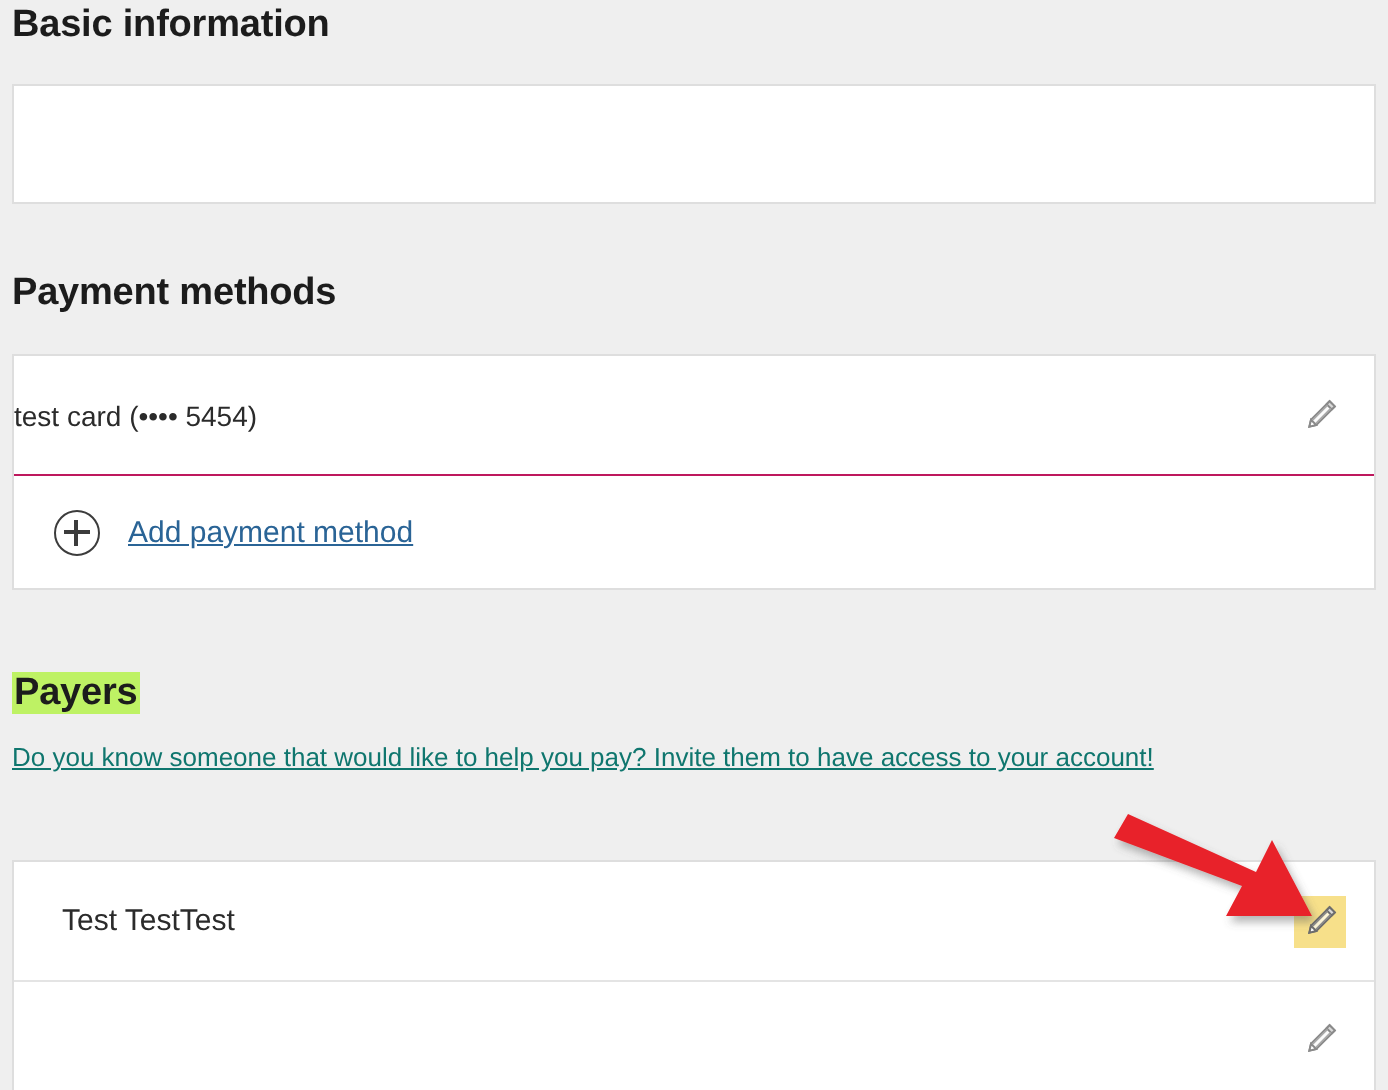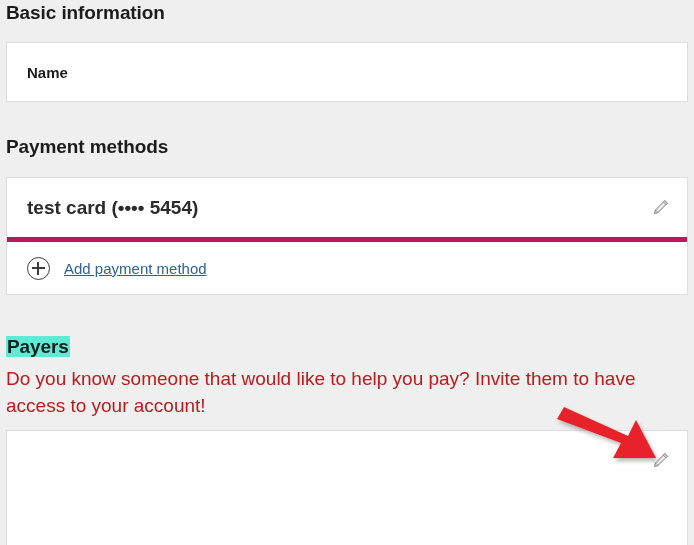--- a/index.html
+++ b/index.html
@@ -39,21 +39,21 @@
     top: 136px;
     left: 0;
     text-align: center;
   }
   .heading-payers {
     position: absolute;
     top: 336px;
     left: 0;
   }
   .hl {
-    background: #5eead4;
+    background: #bef264;
     padding: 0 1px;
   }
   .panel {
     position: absolute;
     left: 6px;
     width: 682px;
     background: #ffffff;
     border: 1px solid #dedede;
     box-sizing: border-box;
   }
@@ -85,25 +85,23 @@
     color: #1c1c1c;
     padding-left: 20px;
     width: 210px;
     box-sizing: border-box;
   }
   .row-value {
     font-size: 15px;
     color: #7b7b7b;
   }
   .card-name {
-    font-size: 19px;
+    font-size: 14px;
     color: #2b2b2b;
-    padding-left: 20px;
     flex: 0 0 auto;
-    font-weight: bold;
   }
   .card-logo {
     position: absolute;
     left: 245px;
     top: 50%;
     transform: translateY(-50%);
     width: 52px;
     height: 32px;
   }
   .mc-circle {
@@ -155,21 +153,21 @@
     justify-content: center;
   }
   .pencil.highlighted {
     background: #f7e08a;
   }
   .add-row {
     position: relative;
     height: 58px;
     display: flex;
     align-items: center;
-    border-top: 5px solid #be185d;
+    border-top: 1px solid #be185d;
     padding-left: 20px;
     box-sizing: border-box;
   }
   .plus-icon {
     width: 21px;
     height: 21px;
     border: 1.5px solid #3c3c3c;
     border-radius: 50%;
     position: relative;
     flex: 0 0 auto;
@@ -197,23 +195,24 @@
     font-size: 15px;
     color: #2a6496;
     text-decoration: underline;
     cursor: pointer;
   }
   .payers-desc {
     position: absolute;
     top: 365px;
     left: 6px;
     width: 670px;
-    font-size: 19px;
+    font-size: 13px;
     line-height: 27px;
-    color: #b91c1c;
+    color: #0f766e;
+    text-decoration: underline;
   }
   .payer-name {
     font-size: 15px;
     color: #2b2b2b;
     padding-left: 24px;
   }
   .arrow-layer {
     position: absolute;
     left: 0;
     top: 0;
@@ -224,21 +223,20 @@
 </style>
 </head>
 <body>
 
 <div class="page">
 
   <h2 class="section-heading heading-basic">Basic information</h2>
 
   <div class="panel panel-basic">
     <div class="row">
-      <div class="row-label">Name</div>
     </div>
   </div>
 
   <h2 class="section-heading heading-payment">Payment methods</h2>
 
   <div class="panel panel-payment">
     <div class="row">
       <div class="card-name">test card (•••• 5454)</div>
 
 
@@ -259,20 +257,32 @@
       <span class="plus-icon"></span>
       <span class="add-link">Add payment method</span>
     </div>
   </div>
 
   <h2 class="section-heading heading-payers"><span class="hl">Payers</span></h2>
 
   <div class="payers-desc">Do you know someone that would like to help you pay? Invite them to have access to your account!</div>
 
   <div class="panel panel-payers">
+    <div class="row">
+      <div class="payer-name">Test TestTest</div>
+      <div class="pencil highlighted">
+        <svg width="22" height="22" viewBox="0 0 22 22">
+          <path d="M15.8 3.6 l2.6 2.6 -9.3 9.3 -3.4 0.8 0.8 -3.4 z" fill="#fdf6d8" stroke="#6d6d6d" stroke-width="1"></path>
+          <path d="M15.8 3.6 l2.6 2.6 -1.5 1.5 -2.6 -2.6 z" fill="#d9d9d9" stroke="#6d6d6d" stroke-width="1"></path>
+          <path d="M5.7 16.3 l3.4 -0.8 -2.6 -2.6 z" fill="#ffffff" stroke="#6d6d6d" stroke-width="1"></path>
+          <line x1="7.4" y1="13.0" x2="14.8" y2="5.6" stroke="#8a8a8a" stroke-width="0.8"></line>
+          <line x1="9.0" y1="14.6" x2="16.4" y2="7.2" stroke="#8a8a8a" stroke-width="0.8"></line>
+        </svg>
+      </div>
+    </div>
 
     <div class="row">
       <div class="pencil">
         <svg width="22" height="22" viewBox="0 0 22 22">
           <path d="M15.8 3.6 l2.6 2.6 -9.3 9.3 -3.4 0.8 0.8 -3.4 z" fill="#fbfbfb" stroke="#8a8a8a" stroke-width="1"></path>
           <path d="M15.8 3.6 l2.6 2.6 -1.5 1.5 -2.6 -2.6 z" fill="#d9d9d9" stroke="#8a8a8a" stroke-width="1"></path>
           <path d="M5.7 16.3 l3.4 -0.8 -2.6 -2.6 z" fill="#ffffff" stroke="#8a8a8a" stroke-width="1"></path>
           <line x1="7.4" y1="13.0" x2="14.8" y2="5.6" stroke="#a8a8a8" stroke-width="0.8"></line>
           <line x1="9.0" y1="14.6" x2="16.4" y2="7.2" stroke="#a8a8a8" stroke-width="0.8"></line>
         </svg>

